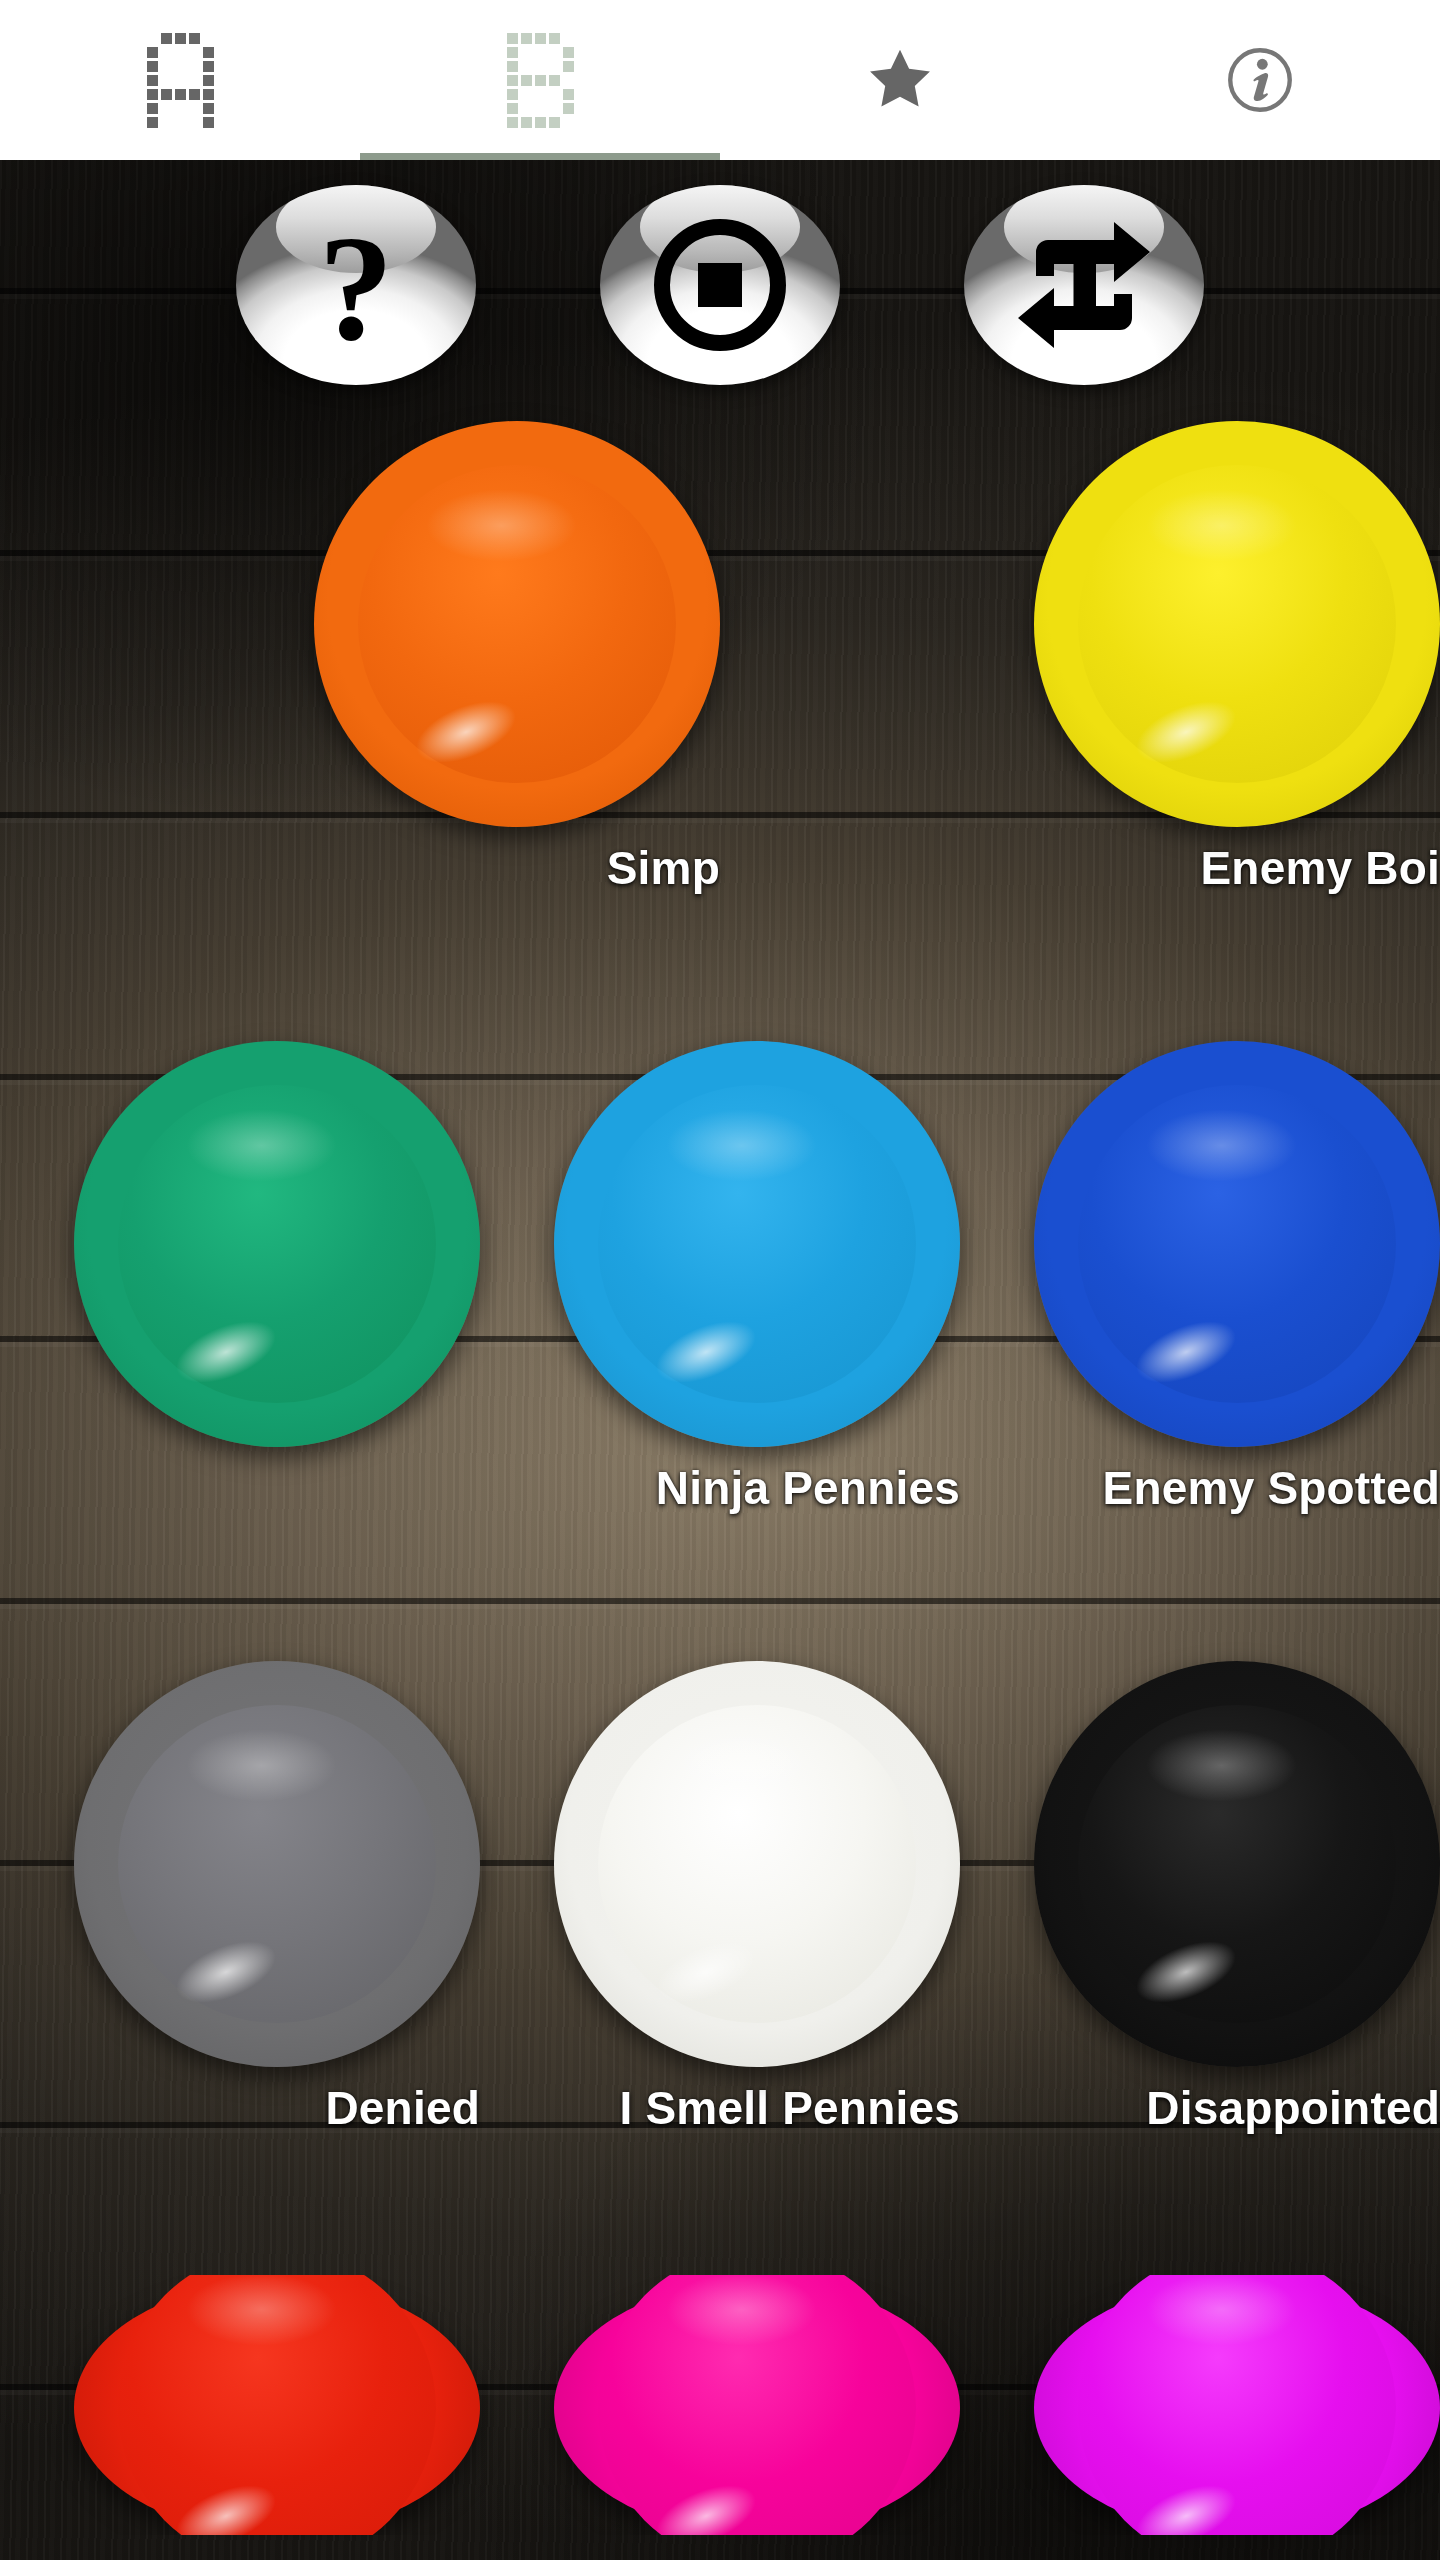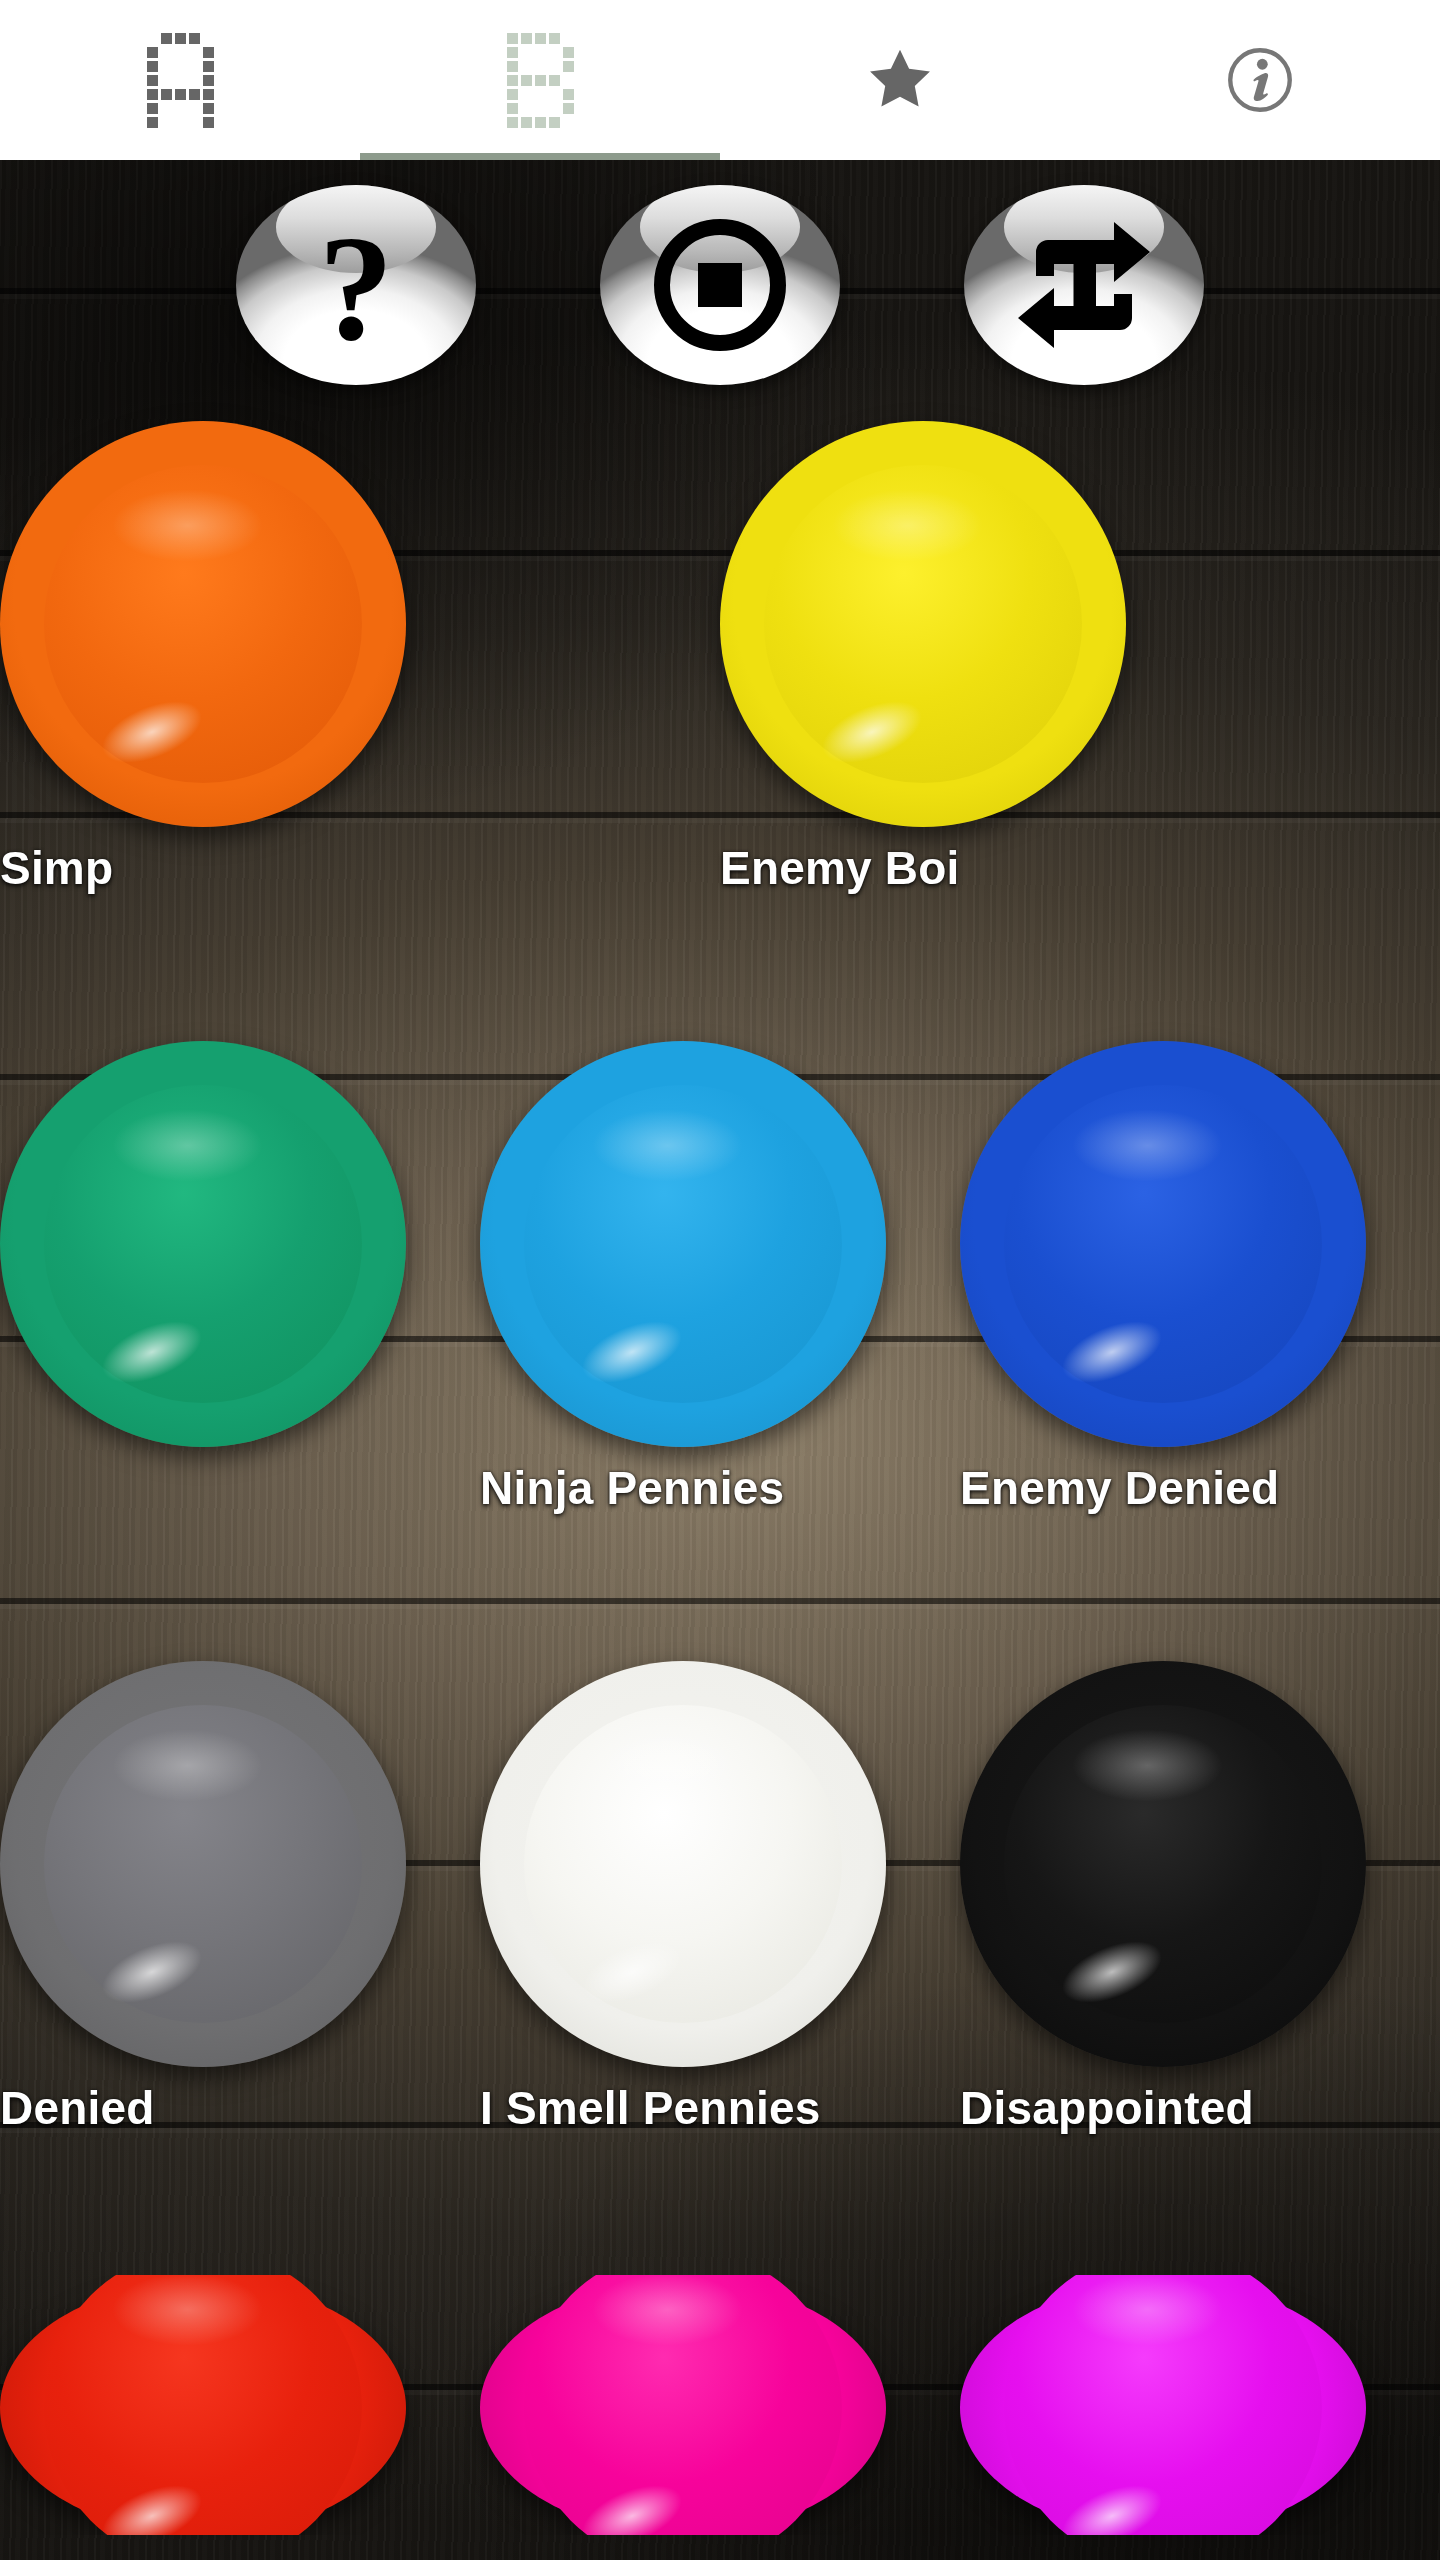--- a/index.html
+++ b/index.html
@@ -123,21 +123,21 @@
   }
   .row{
     display:flex;
     width:1440px;
     height:620px;
   }
   .cell{
     flex:1 1 0;
     display:flex;
     flex-direction:column;
-    align-items:flex-start;
+    align-items:flex-end;
   }
   .arcade{
     position:relative;
     width:406px; height:406px;
     border-radius:50%;
     margin-top:6px;
   }
   .arcade .rim{
     position:absolute; inset:0;
     border-radius:50%;
@@ -342,21 +342,21 @@
           <div class="rim" style="background:radial-gradient(circle at 50% 44%, #1ea2e0 0%, #1ea2e0 62%, #1a94ce 86%, #1580b4 100%);"></div>
           <div class="cap" style="background:radial-gradient(circle at 44% 34%, #33b4ee 0%, #1ea2e0 46%, #1a9ad6 78%, #1584ba 100%);"></div>
         </div>
         <div class="label">Ninja Pennies</div>
       </div>
       <div class="cell">
         <div class="arcade">
           <div class="rim" style="background:radial-gradient(circle at 50% 44%, #1a4fd0 0%, #1a4fd0 62%, #1646be 86%, #123aa0 100%);"></div>
           <div class="cap" style="background:radial-gradient(circle at 44% 34%, #2b62e4 0%, #1a4fd0 46%, #1749c4 78%, #133da6 100%);"></div>
         </div>
-        <div class="label">Enemy Denied</div>
+        <div class="label">Enemy Spotted</div>
       </div>
     </div>
 
     <div class="row">
       <div class="cell">
         <div class="arcade">
           <div class="rim" style="background:radial-gradient(circle at 50% 44%, #767678 0%, #6e6e70 62%, #636365 86%, #565658 100%);"></div>
           <div class="cap" style="background:radial-gradient(circle at 44% 34%, #84848a 0%, #75757a 46%, #6a6a6e 78%, #5c5c60 100%);"></div>
         </div>
         <div class="label">Denied</div>

